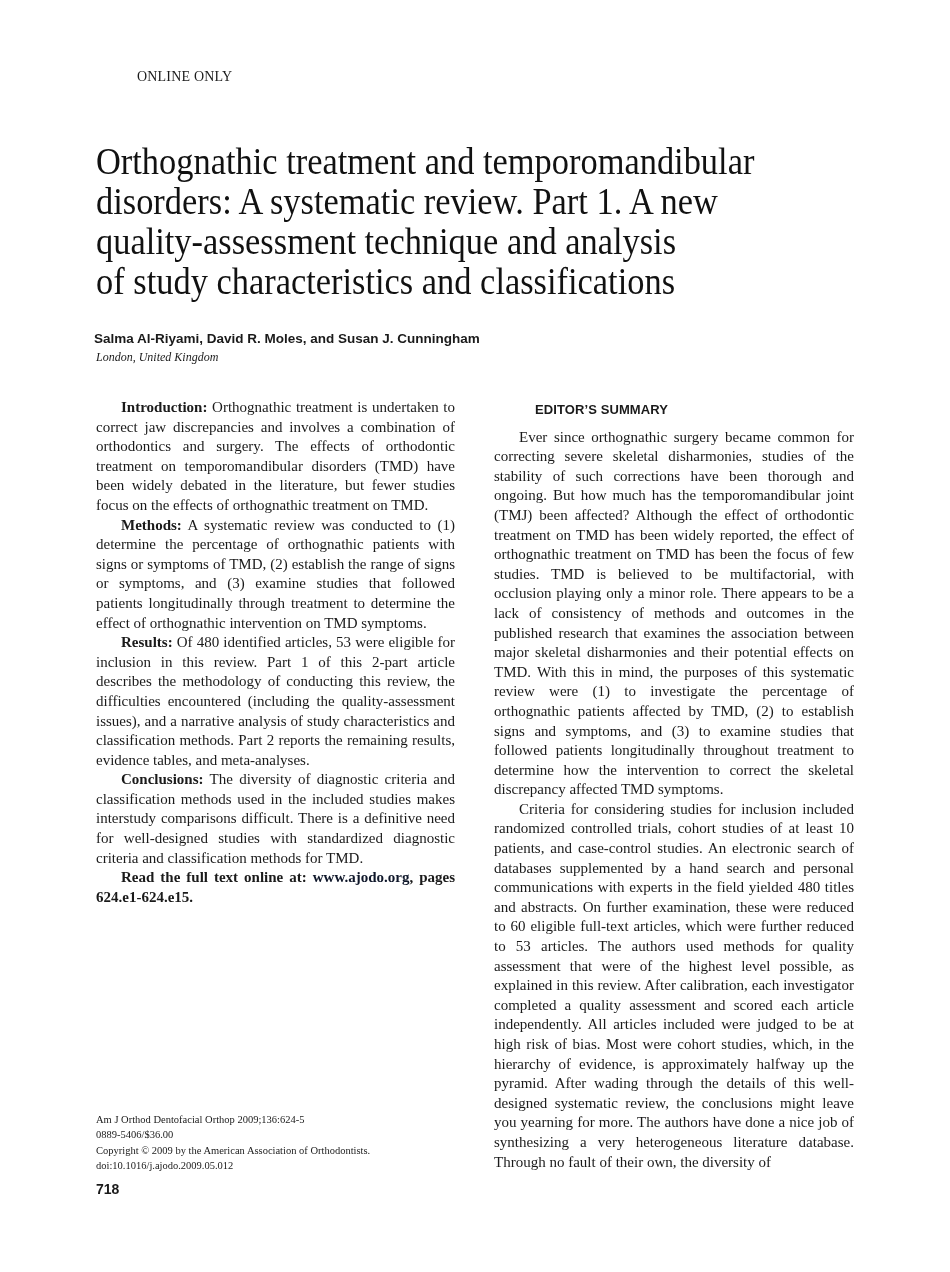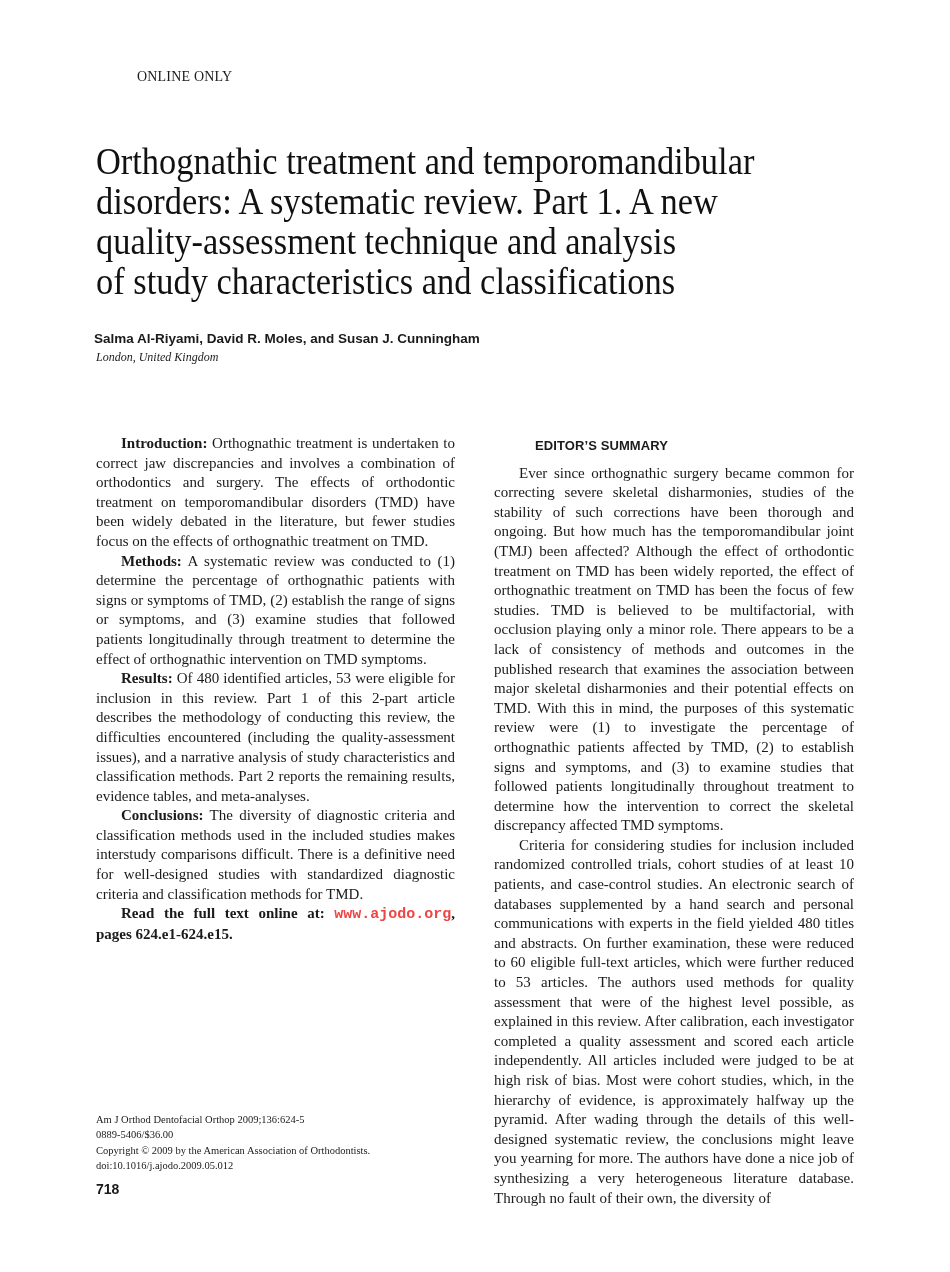--- a/index.html
+++ b/index.html
@@ -4,26 +4,26 @@
 <style>
   html, body { margin: 0; padding: 0; background: #ffffff; }
   body { width: 950px; height: 1272px; position: relative; overflow: hidden; color: #1a1a1a;
          font-family: "Liberation Serif", serif; }
   .abs { position: absolute; }
   .online { left: 96px; top: 69px; font-size: 14px; letter-spacing: 0.2px; margin-left: 41px; }
   .title { left: 96px; top: 142px; width: 780px; font-size: 37px; line-height: 40px; color: #111; transform: scaleX(0.93); transform-origin: left top; }
   .title span { display: block; white-space: nowrap; }
   .authors { left: 94px; top: 331px; font-family: "Liberation Sans", sans-serif; font-weight: bold; font-size: 13.5px; }
   .affil { left: 96px; top: 350px; font-style: italic; font-size: 12px; }
-  .col { font-size: 15px; line-height: 19.6px; text-align: justify; hyphens: manual; margin-top: 36px; }
+  .col { font-size: 15px; line-height: 19.6px; text-align: justify; hyphens: manual; }
   .left-col { left: 96px; top: 398px; width: 359px; }
   .right-col { left: 494px; top: 398px; width: 360px; }
   .para { margin: 0; text-indent: 25px; }
   .lead { font-weight: bold; }
-  .link { color: #ef4444; font-weight: bold; font-family: Liberation Mono, monospace; }
+  .link { color: #0f172a; font-weight: bold; }
   .readfull { font-weight: bold; }
   .editor-heading { font-family: "Liberation Sans", sans-serif; font-weight: bold; font-size: 13px; margin: 2px 0 8px 0; letter-spacing: 0.1px; padding-left: 41px; }
   .footer { left: 96px; top: 1112px; font-size: 10.5px; line-height: 15.3px; }
   .pagenum { left: 96px; top: 1181px; font-family: "Liberation Sans", sans-serif; font-weight: bold; font-size: 14px; }
 </style>
 </head>
 <body>
 
 <div class="abs online">ONLINE ONLY</div>
 

